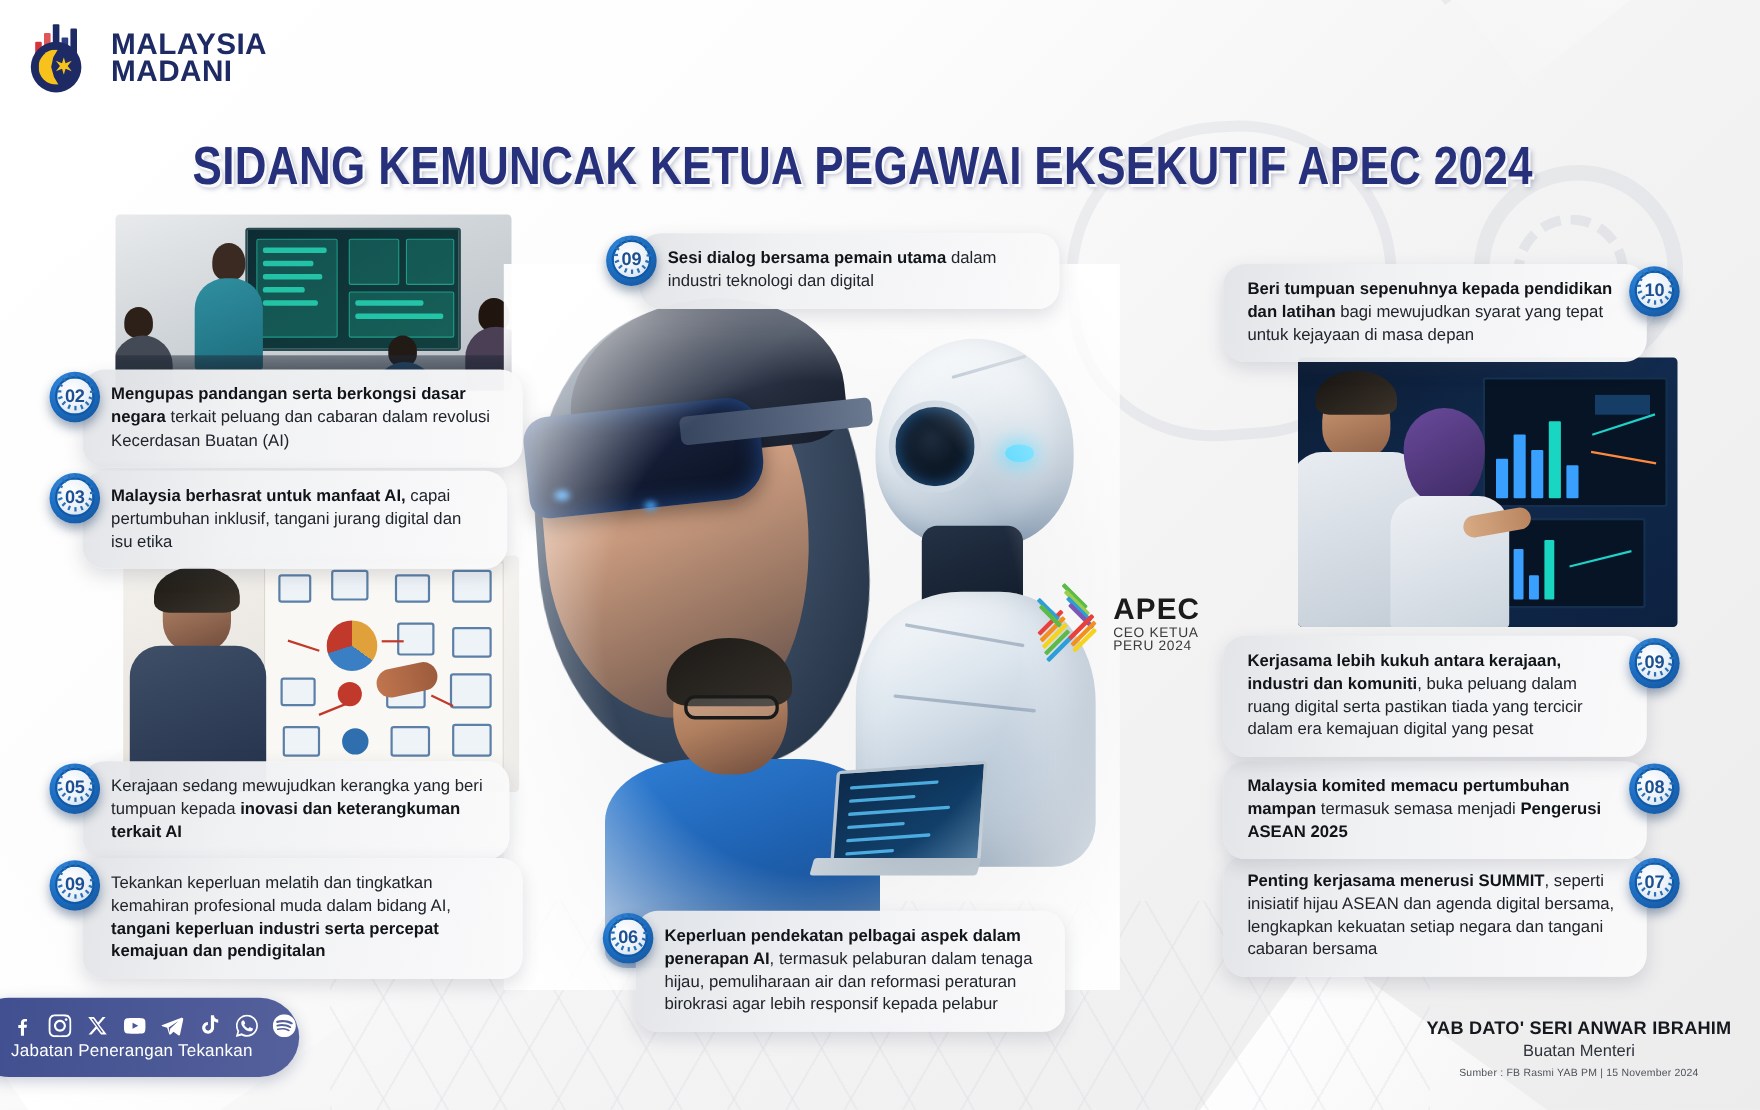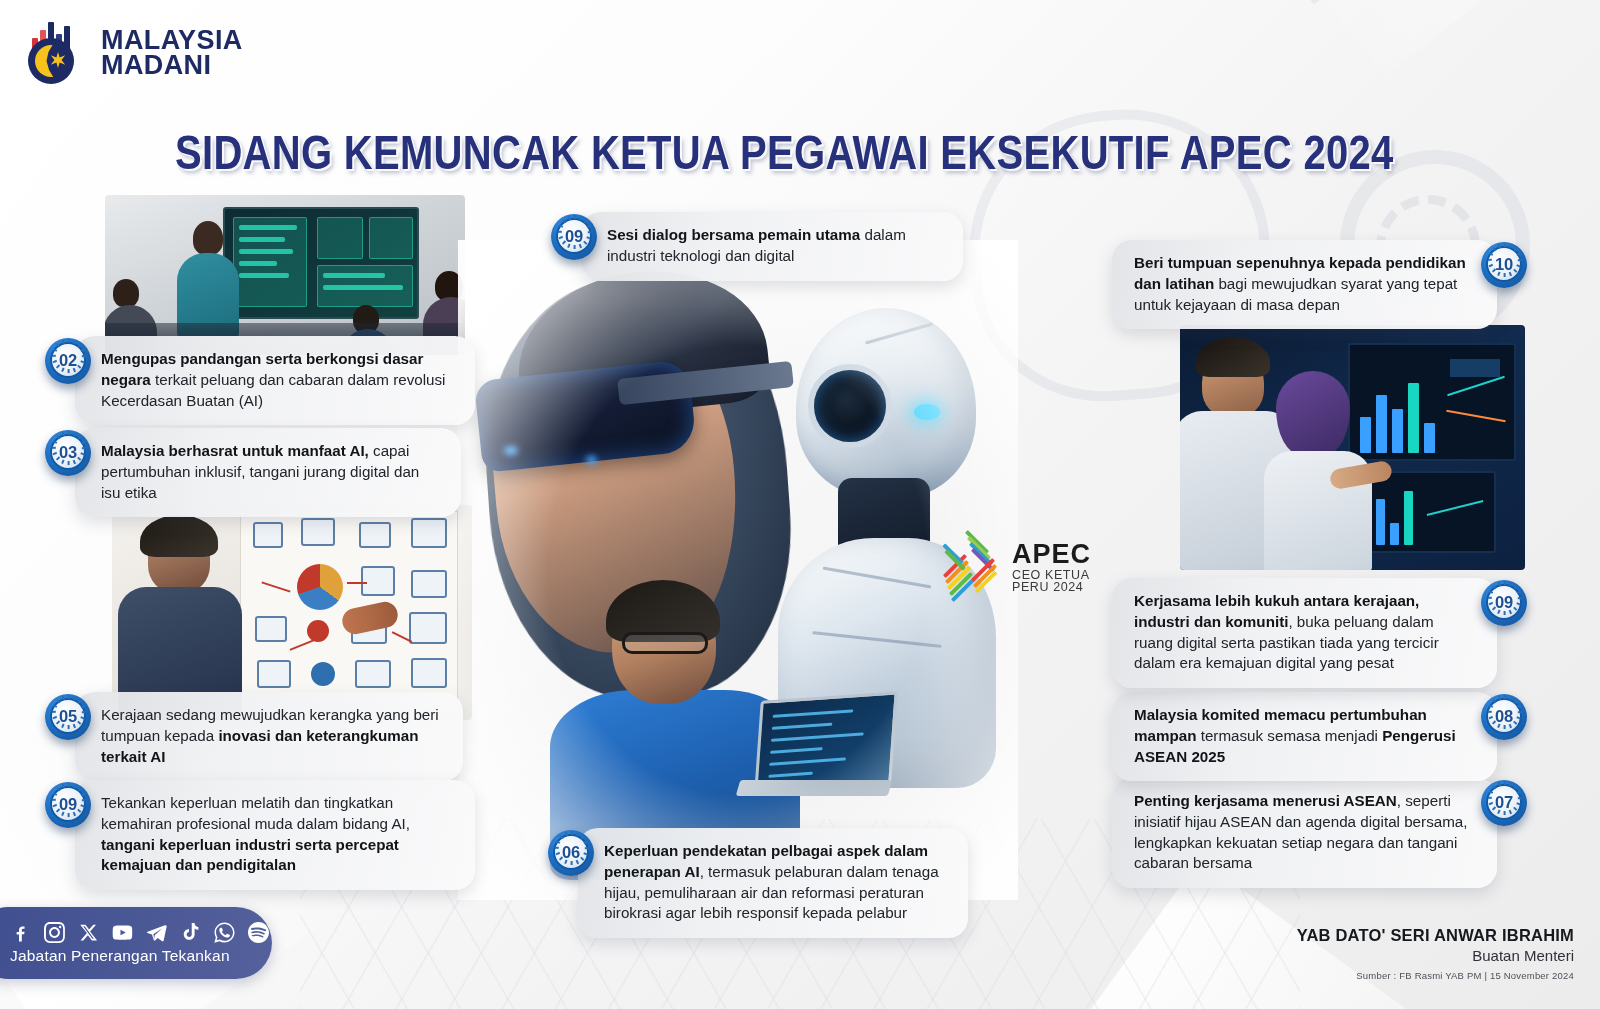--- a/index.html
+++ b/index.html
@@ -307,21 +307,21 @@
     position:absolute; left:-28px; bottom:30px; width:300px; height:72px;
     background: linear-gradient(100deg,#3f4e8f 0%,#4b5896 55%,#55619c 100%);
     border-radius: 40px;
     display:flex; flex-direction:column; justify-content:center; padding-left:38px;
     box-shadow:0 4px 14px rgba(40,50,90,.25);
   }
   .soc-row { display:flex; align-items:center; gap:13px; margin-bottom:4px; }
   .soc { width:21px; height:21px; fill:#ffffff; }
   .soc-label { color:#fff; font-size:15.5px; letter-spacing:.2px; }
 
-  .credit { position:absolute; right:26px; bottom:28px; text-align:right; }
+  .credit { position:absolute; right:26px; bottom:28px; text-align:center; }
   .credit .c1 { font-size:16.5px; font-weight:bold; color:#15181d; letter-spacing:.2px; }
   .credit .c2 { font-size:15px; color:#2d3138; margin-top:2px; }
   .credit .c3 { font-size:9.5px; color:#4d5259; margin-top:6px; letter-spacing:.2px; }
 </style>
 </head>
 <body>
 
 <div id="stage">
 
   <div class="bg-base"></div>
@@ -696,21 +696,21 @@
           <i style="transform: rotate(225deg);"></i>
           <i style="transform: rotate(247.5deg);"></i>
           <i style="transform: rotate(270deg);"></i>
           <i style="transform: rotate(292.5deg);"></i>
           <i style="transform: rotate(315deg);"></i>
           <i style="transform: rotate(337.5deg);"></i>
         </div>
       <div class="num">07</div>
     </div>
     <div class="cbox">
-      <b>Penting kerjasama menerusi ASEAN</b><span>, seperti inisiatif hijau ASEAN dan agenda digital bersama, lengkapkan kekuatan setiap negara dan tangani cabaran bersama</span>
+      <b>Penting kerjasama menerusi SUMMIT</b><span>, seperti inisiatif hijau ASEAN dan agenda digital bersama, lengkapkan kekuatan setiap negara dan tangani cabaran bersama</span>
     </div>
   </div>
 
   <div class="callout right" id="c08">
     <div class="badge">
       <div class="outer"></div>
         <div class="ring"></div>
       <div class="ticks">
           <i style="transform: rotate(0deg);"></i>
           <i style="transform: rotate(22.5deg);"></i>

